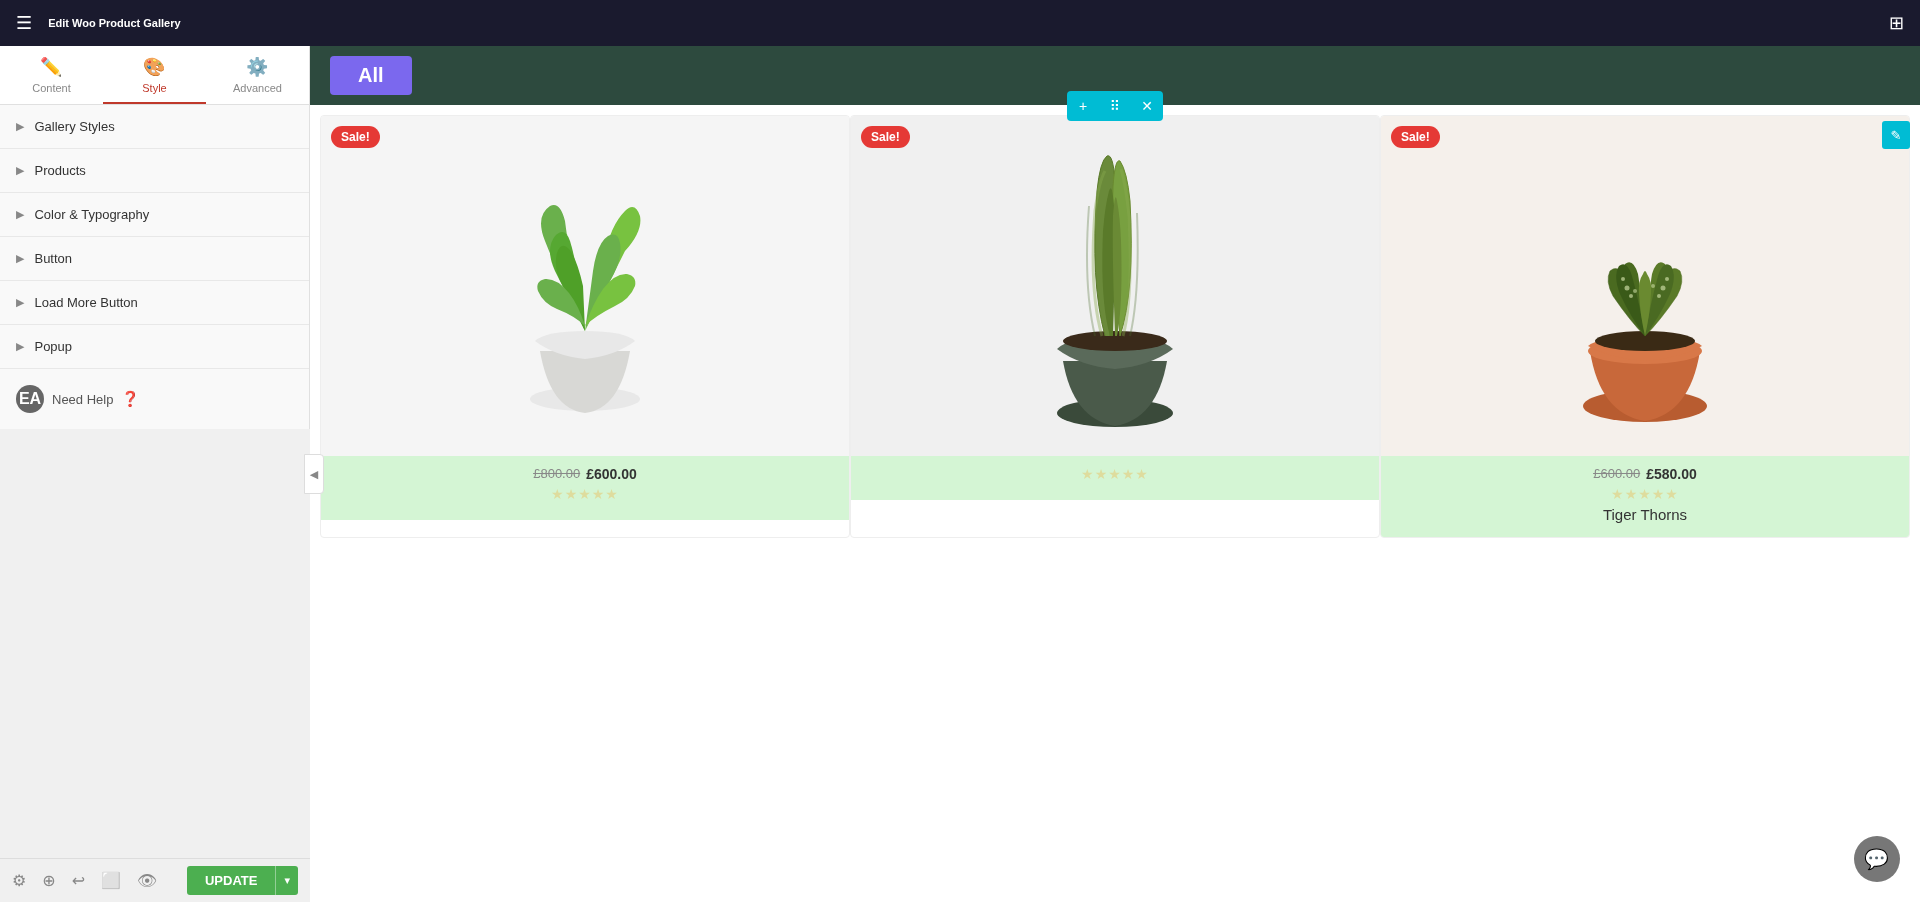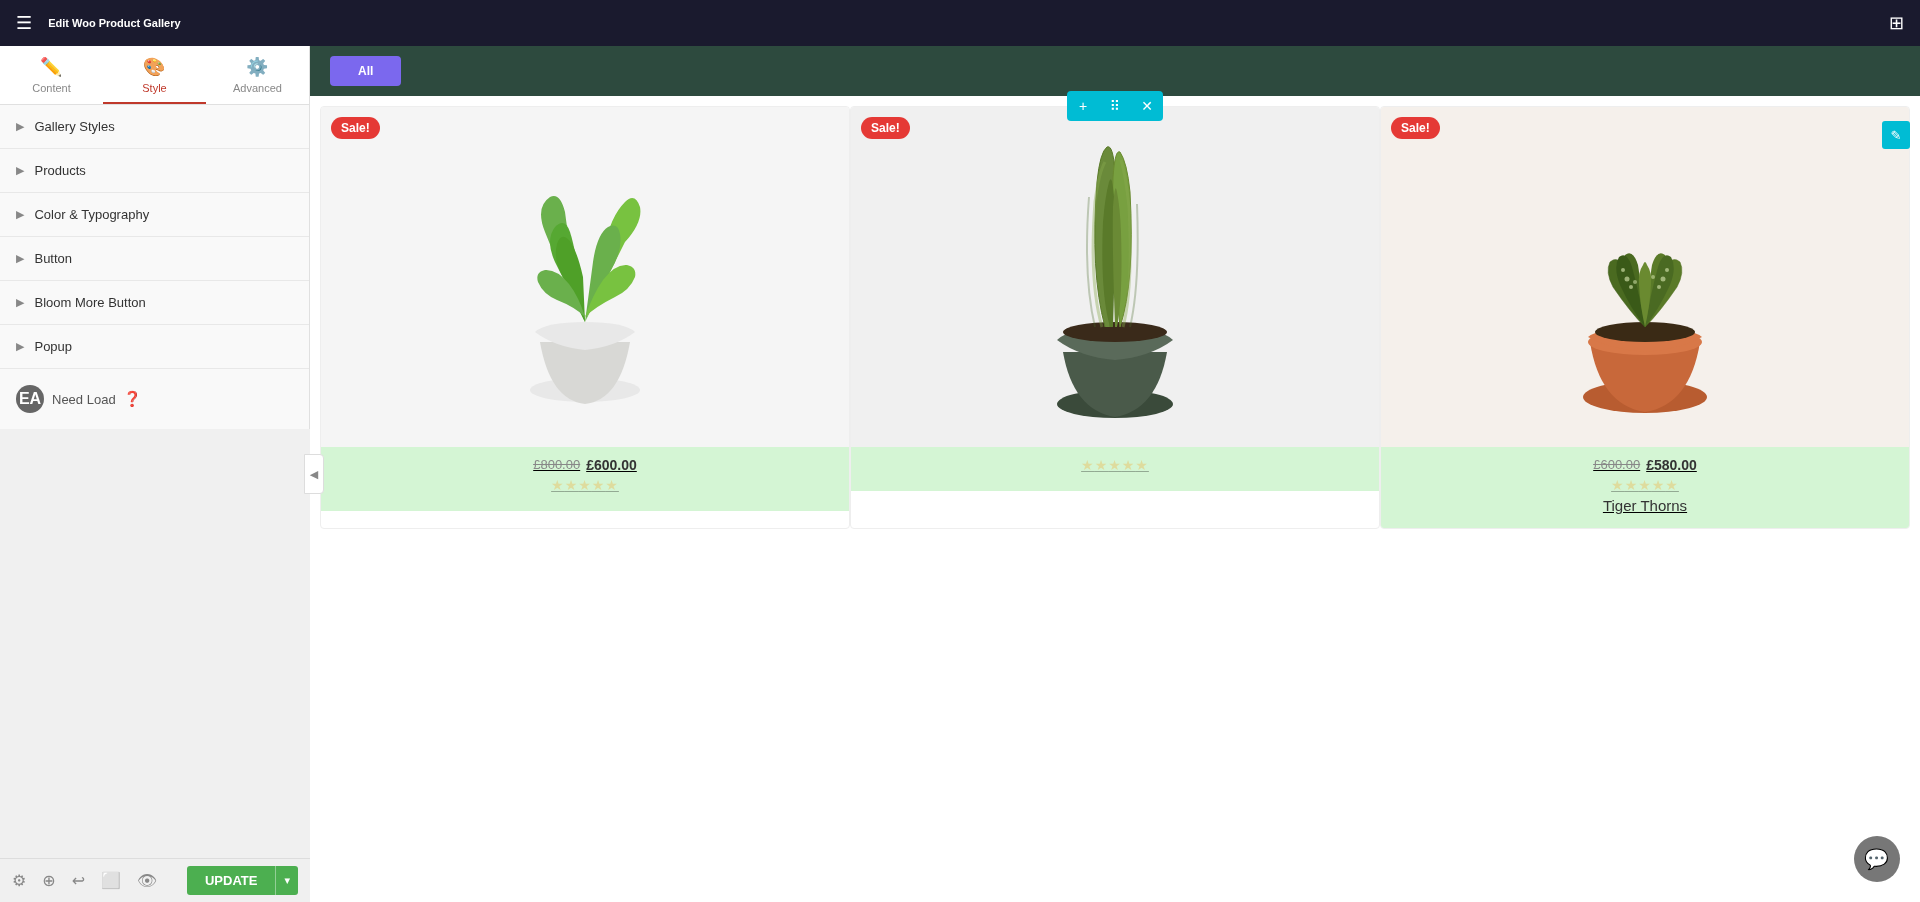--- a/index.html
+++ b/index.html
@@ -224,21 +224,21 @@
       padding: 10px 20px;
       display: flex;
       align-items: center;
     }
     .filter-btn {
       background: #7b68ee;
       color: #fff;
       border: none;
       padding: 8px 28px;
       border-radius: 4px;
-      font-size: 12px;
+      font-size: 20px;
       font-weight: 600;
       cursor: pointer;
     }
 
     
     .product-grid {
       display: grid;
       grid-template-columns: repeat(3, 1fr);
       padding: 10px 10px;
       background: #fff;
@@ -269,21 +269,20 @@
       font-size: 12px;
       font-weight: 700;
       padding: 4px 10px;
       border-radius: 30px;
       z-index: 2;
     }
     .product-info {
       background: #d4f5d4;
       padding: 10px 12px 14px;
       text-align: center;
-      text-decoration: underline;
     }
     .product-prices {
       display: flex;
       justify-content: center;
       gap: 6px;
       margin-bottom: 4px;
     }
     .price-old {
       text-decoration: line-through;
       color: #888;
@@ -424,36 +423,36 @@
         <div class="accordion-item">
           <div class="accordion-header">
             <span class="accordion-arrow">▶</span>
             <span>Button</span>
           </div>
         </div>
 
         <div class="accordion-item">
           <div class="accordion-header">
             <span class="accordion-arrow">▶</span>
-            <span>Bloom More Button</span>
+            <span>Load More Button</span>
           </div>
         </div>
 
         <div class="accordion-item">
           <div class="accordion-header">
             <span class="accordion-arrow">▶</span>
             <span>Popup</span>
           </div>
         </div>
 
       </div>
 
       <div class="sidebar-footer">
         <div class="sidebar-footer-logo">EA</div>
-        <span class="sidebar-footer-help">Need Load</span>
+        <span class="sidebar-footer-help">Need Help</span>
         <span class="sidebar-footer-icon">❓</span>
       </div>
 
     </div>
 
     <div class="collapse-btn">◀</div>
 
     <div class="bottom-bar" style="position:absolute;bottom:0;left:0;right:0;">
       <span class="bottom-bar-icon">⚙</span>
       <span class="bottom-bar-icon">⊕</span>

